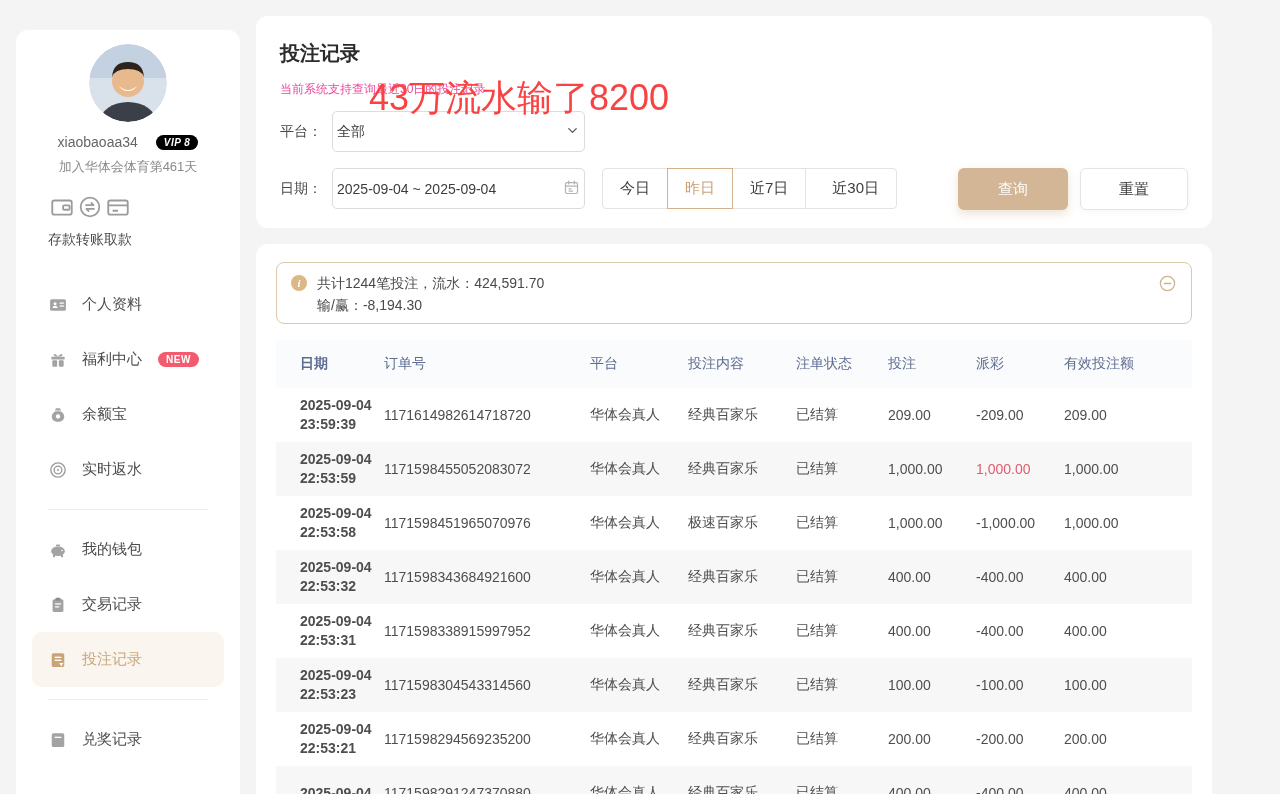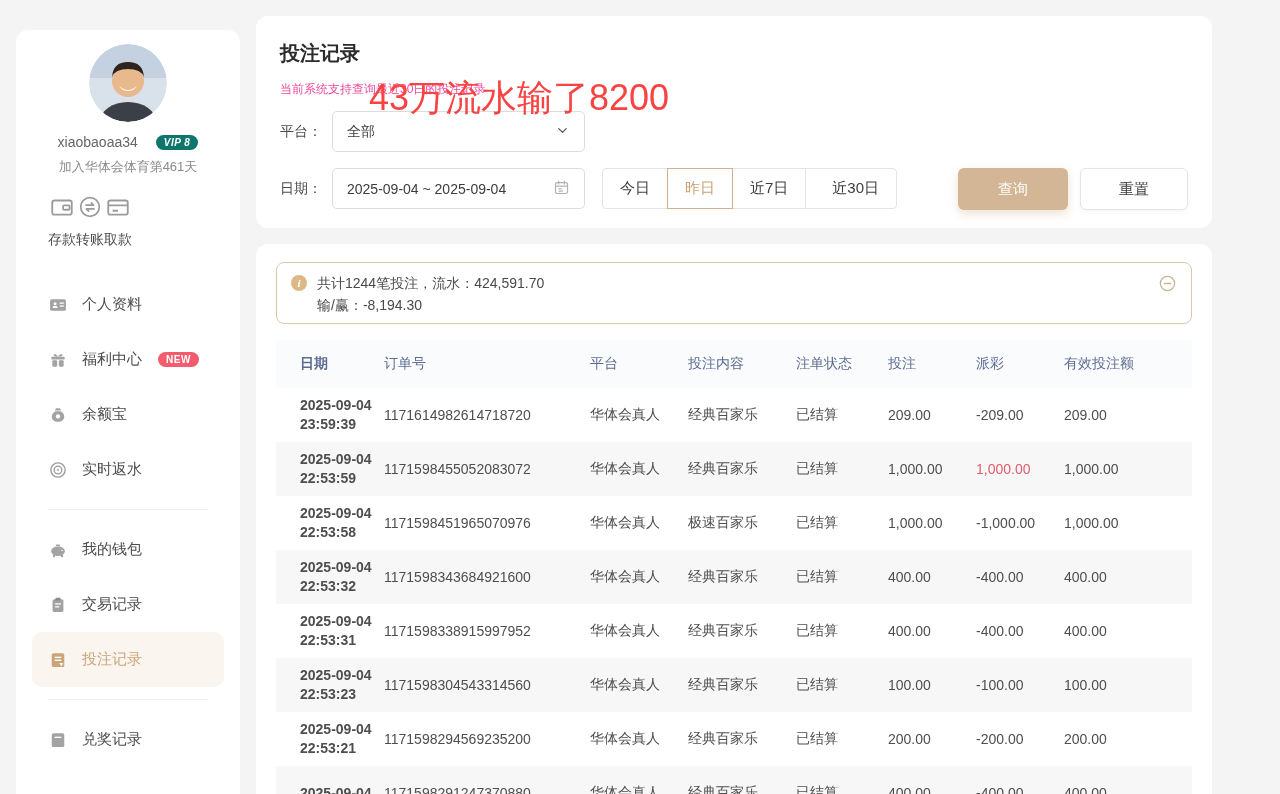--- a/index.html
+++ b/index.html
@@ -9,21 +9,21 @@
     background:#f4f4f5;
     font-family:"Liberation Sans","DejaVu Sans",sans-serif;
     color:#3c3c3c;
   }
   .card { position:absolute; background:#fff; border-radius:12px; }
 
   
   .sidebar { left:16px; top:30px; width:224px; height:790px; }
   .avatar-wrap { width:78px; height:78px; margin:14px auto 0; border-radius:50%; overflow:hidden; }
   .name-row { margin-top:12px; text-align:center; font-size:14px; color:#666; display:flex; justify-content:center; align-items:center; gap:18px; }
-  .vip-badge { background:#0f766e; color:#fff; font-size:10px; font-weight:bold; font-style:italic; padding:2px 8px; border-radius:9px; letter-spacing:.5px; }
+  .vip-badge { background:#000000; color:#fff; font-size:10px; font-weight:bold; font-style:italic; padding:2px 8px; border-radius:9px; letter-spacing:.5px; }
   .join-text { margin-top:8px; text-align:center; font-size:13px; color:#8b8b8b; }
   .quick-actions { display:flex; padding:0 32px; margin-top:18px; }
   .qa-item { display:flex; flex-direction:column; align-items:center; cursor:pointer; }
   .qa-item svg { width:26px; height:26px; }
   .qa-label { margin-top:7px; font-size:14px; color:#4c4c4c; }
   .menu { margin-top:28px; padding:0 16px; }
   .menu-item { height:55px; display:flex; align-items:center; gap:14px; padding:0 16px; border-radius:10px; font-size:15px; color:#4c4c4c; cursor:pointer; }
   .menu-item .mi-icon { width:20px; height:20px; display:flex; }
   .menu-item .mi-icon svg { width:20px; height:20px; }
   .menu-item.active { background:#faf5ee; color:#c9a77c; }
@@ -32,21 +32,21 @@
 
   
   .card-top { left:256px; top:16px; width:956px; height:212px; padding:24px; }
   .page-title { font-size:20px; font-weight:bold; color:#2b2b2b; }
   .page-subtitle { margin-top:14px; font-size:12px; color:#ec4899; }
   .annotation { position:absolute; left:369px; top:74px; font-size:36px; color:#f94343; white-space:nowrap; }
   .filter-row { position:absolute; left:24px; display:flex; align-items:center; }
   .filter-row.row1 { top:95px; }
   .filter-row.row2 { top:152px; width:908px; }
   .filter-label { font-size:14px; color:#4a4a4a; width:52px; }
-  .select-box, .date-box { width:253px; height:41px; border:1px solid #dcdcdc; border-radius:5px; background:#fff; display:flex; align-items:center; padding:0 14px; font-size:14px; color:#3c3c3c; cursor:pointer; }
+  .select-box, .date-box { width:253px; height:41px; border:1px solid #dcdcdc; border-radius:5px; background:#fff; display:flex; align-items:center; padding:0 4px; font-size:14px; color:#3c3c3c; cursor:pointer; }
   .select-box .sel-text { flex:1; }
   .date-box { justify-content:space-between; }
   .seg-group { display:flex; margin-left:17px; }
   .seg-btn { height:41px; padding:0 17px; background:#fff; border:1px solid #e3e3e3; margin-left:-1px; font-size:15px; color:#3c3c3c; cursor:pointer; font-family:inherit; }
   .seg-btn:first-child { border-radius:4px 0 0 4px; margin-left:0; }
   .seg-btn:last-child { border-radius:0 4px 4px 0;padding-left:26px; }
   .seg-btn.active { border-color:#d1b28c; color:#c9a374; position:relative; z-index:2; }
   .btn-search { position:absolute; left:702px; top:152px; width:110px; height:42px; border:none; border-radius:6px; background:#d2b696; color:#fffdf9; font-size:15px; cursor:pointer; font-family:inherit; box-shadow:0 4px 10px rgba(203,171,134,.35); }
   .btn-reset { position:absolute; left:824px; top:152px; width:108px; height:42px; border:1px solid #e4e4e4; border-radius:6px; background:#fff; color:#3c3c3c; font-size:15px; cursor:pointer; font-family:inherit; box-shadow:0 2px 6px rgba(0,0,0,.04); }
 

